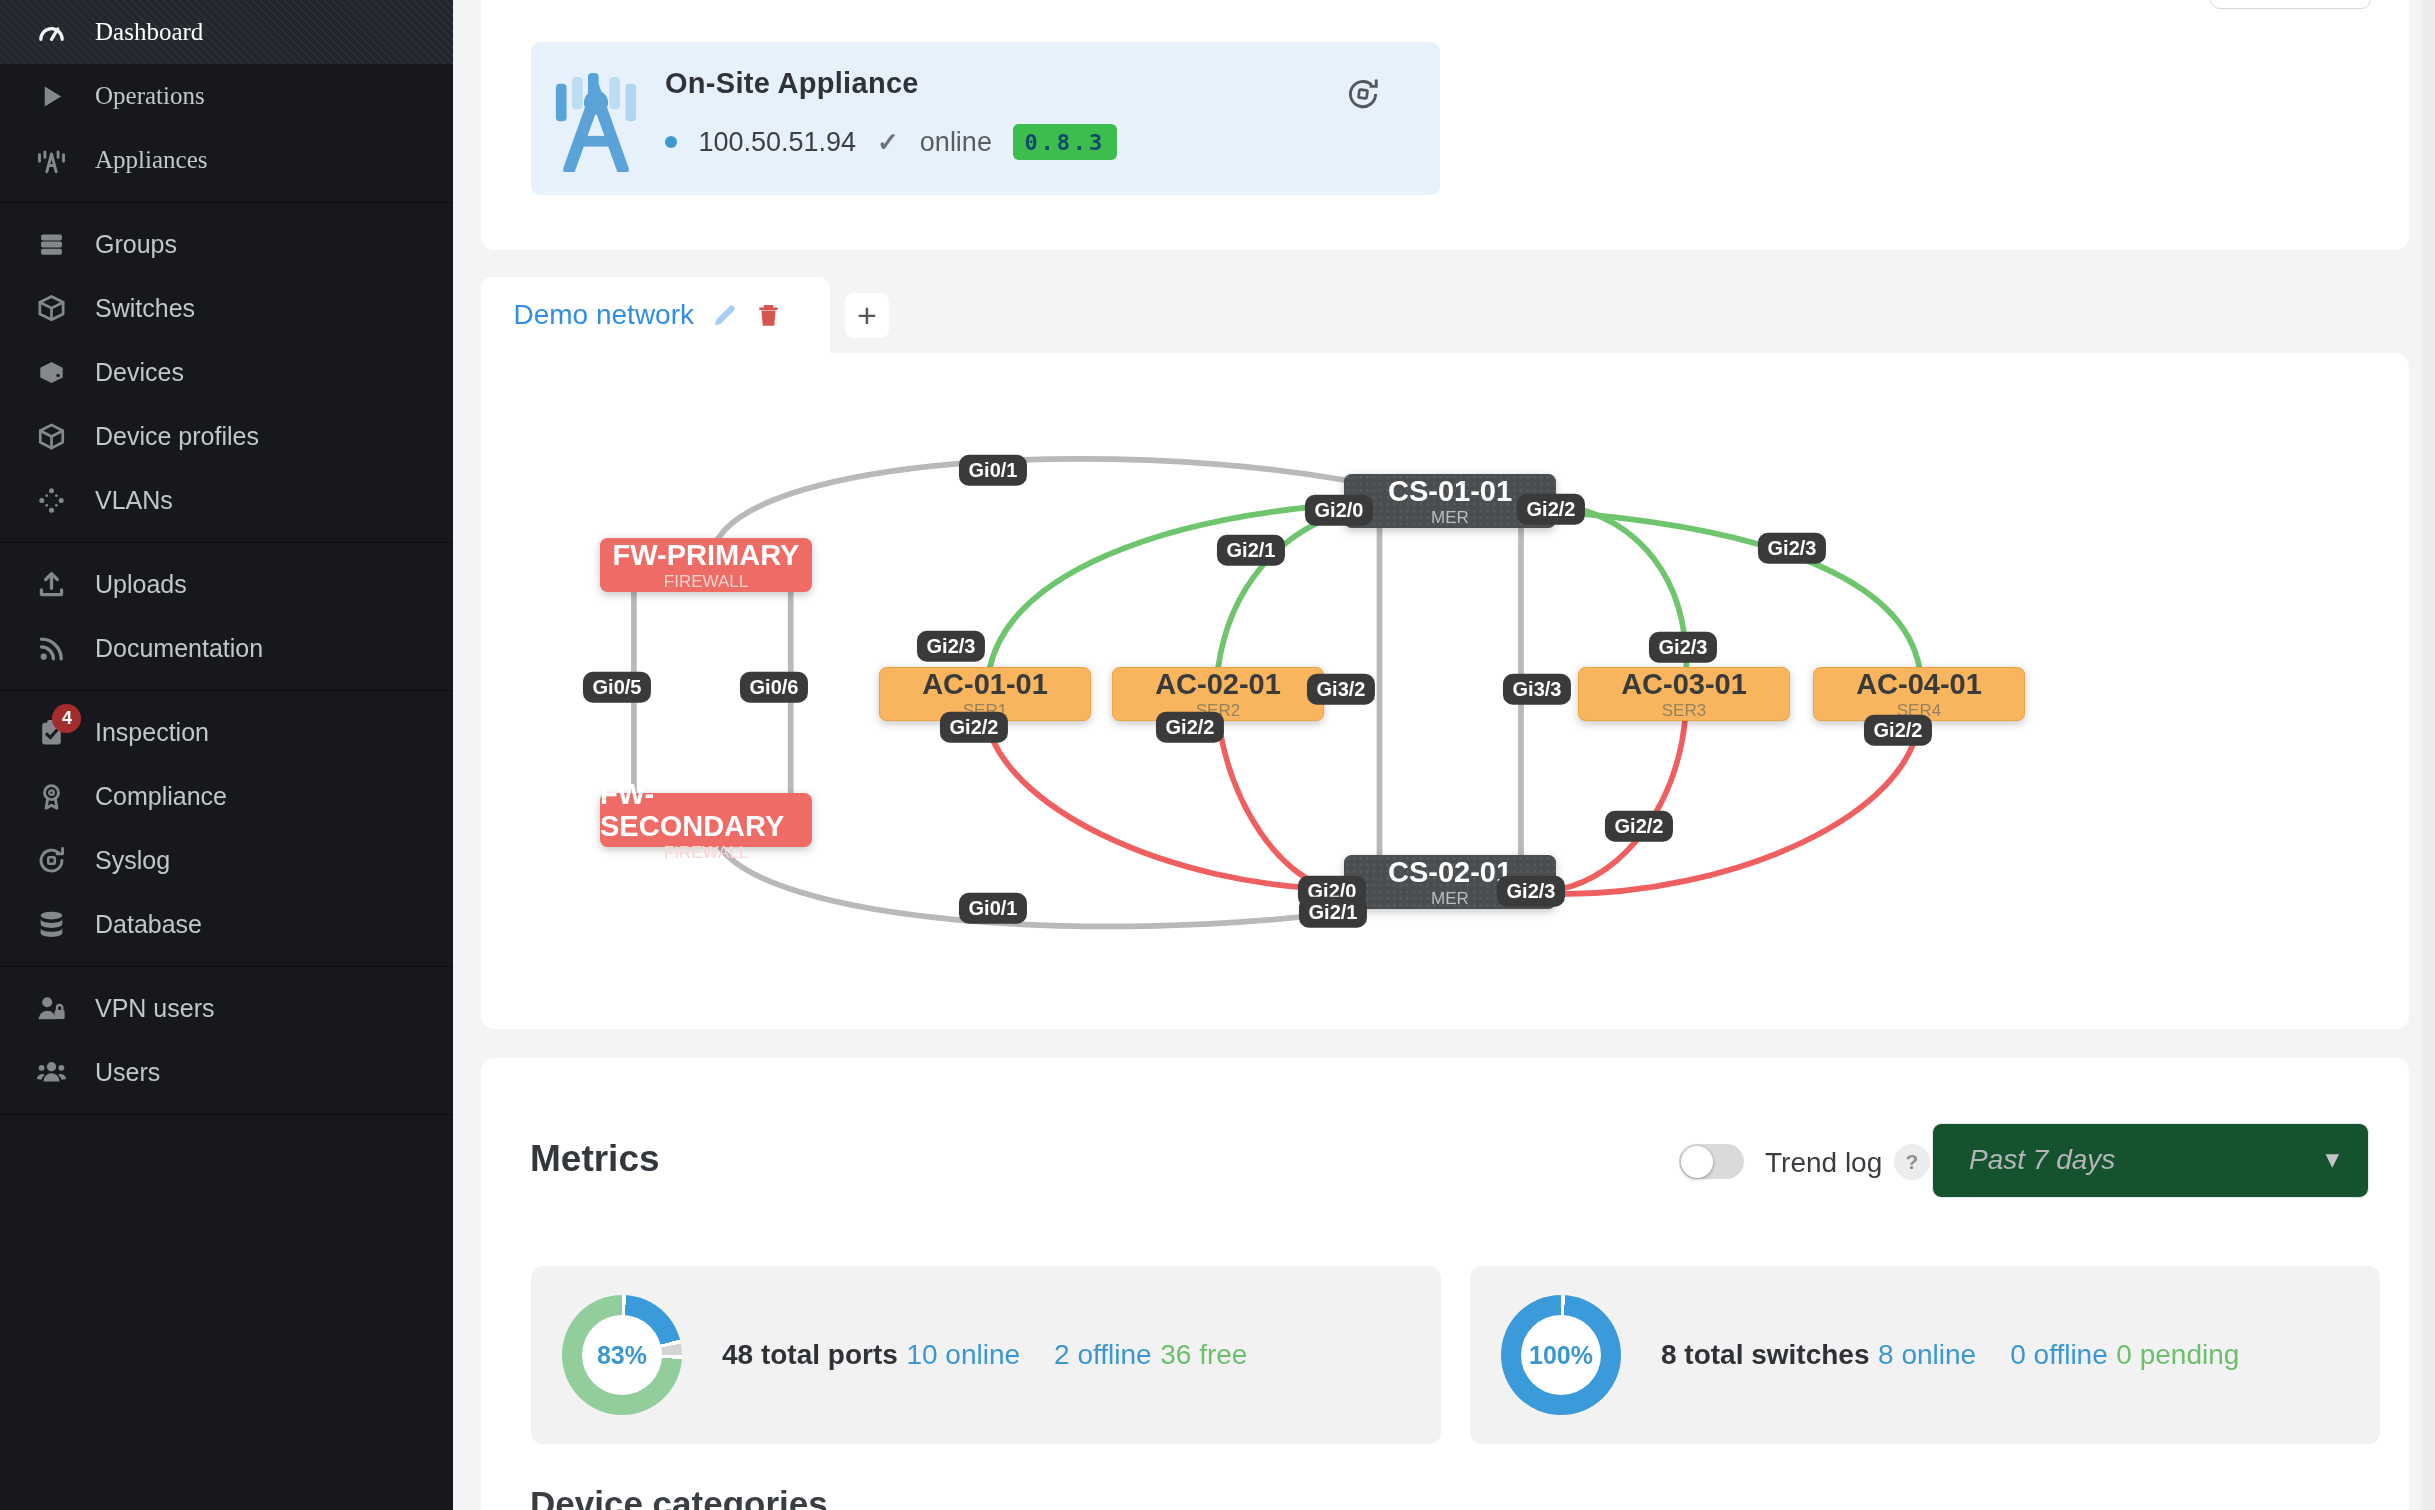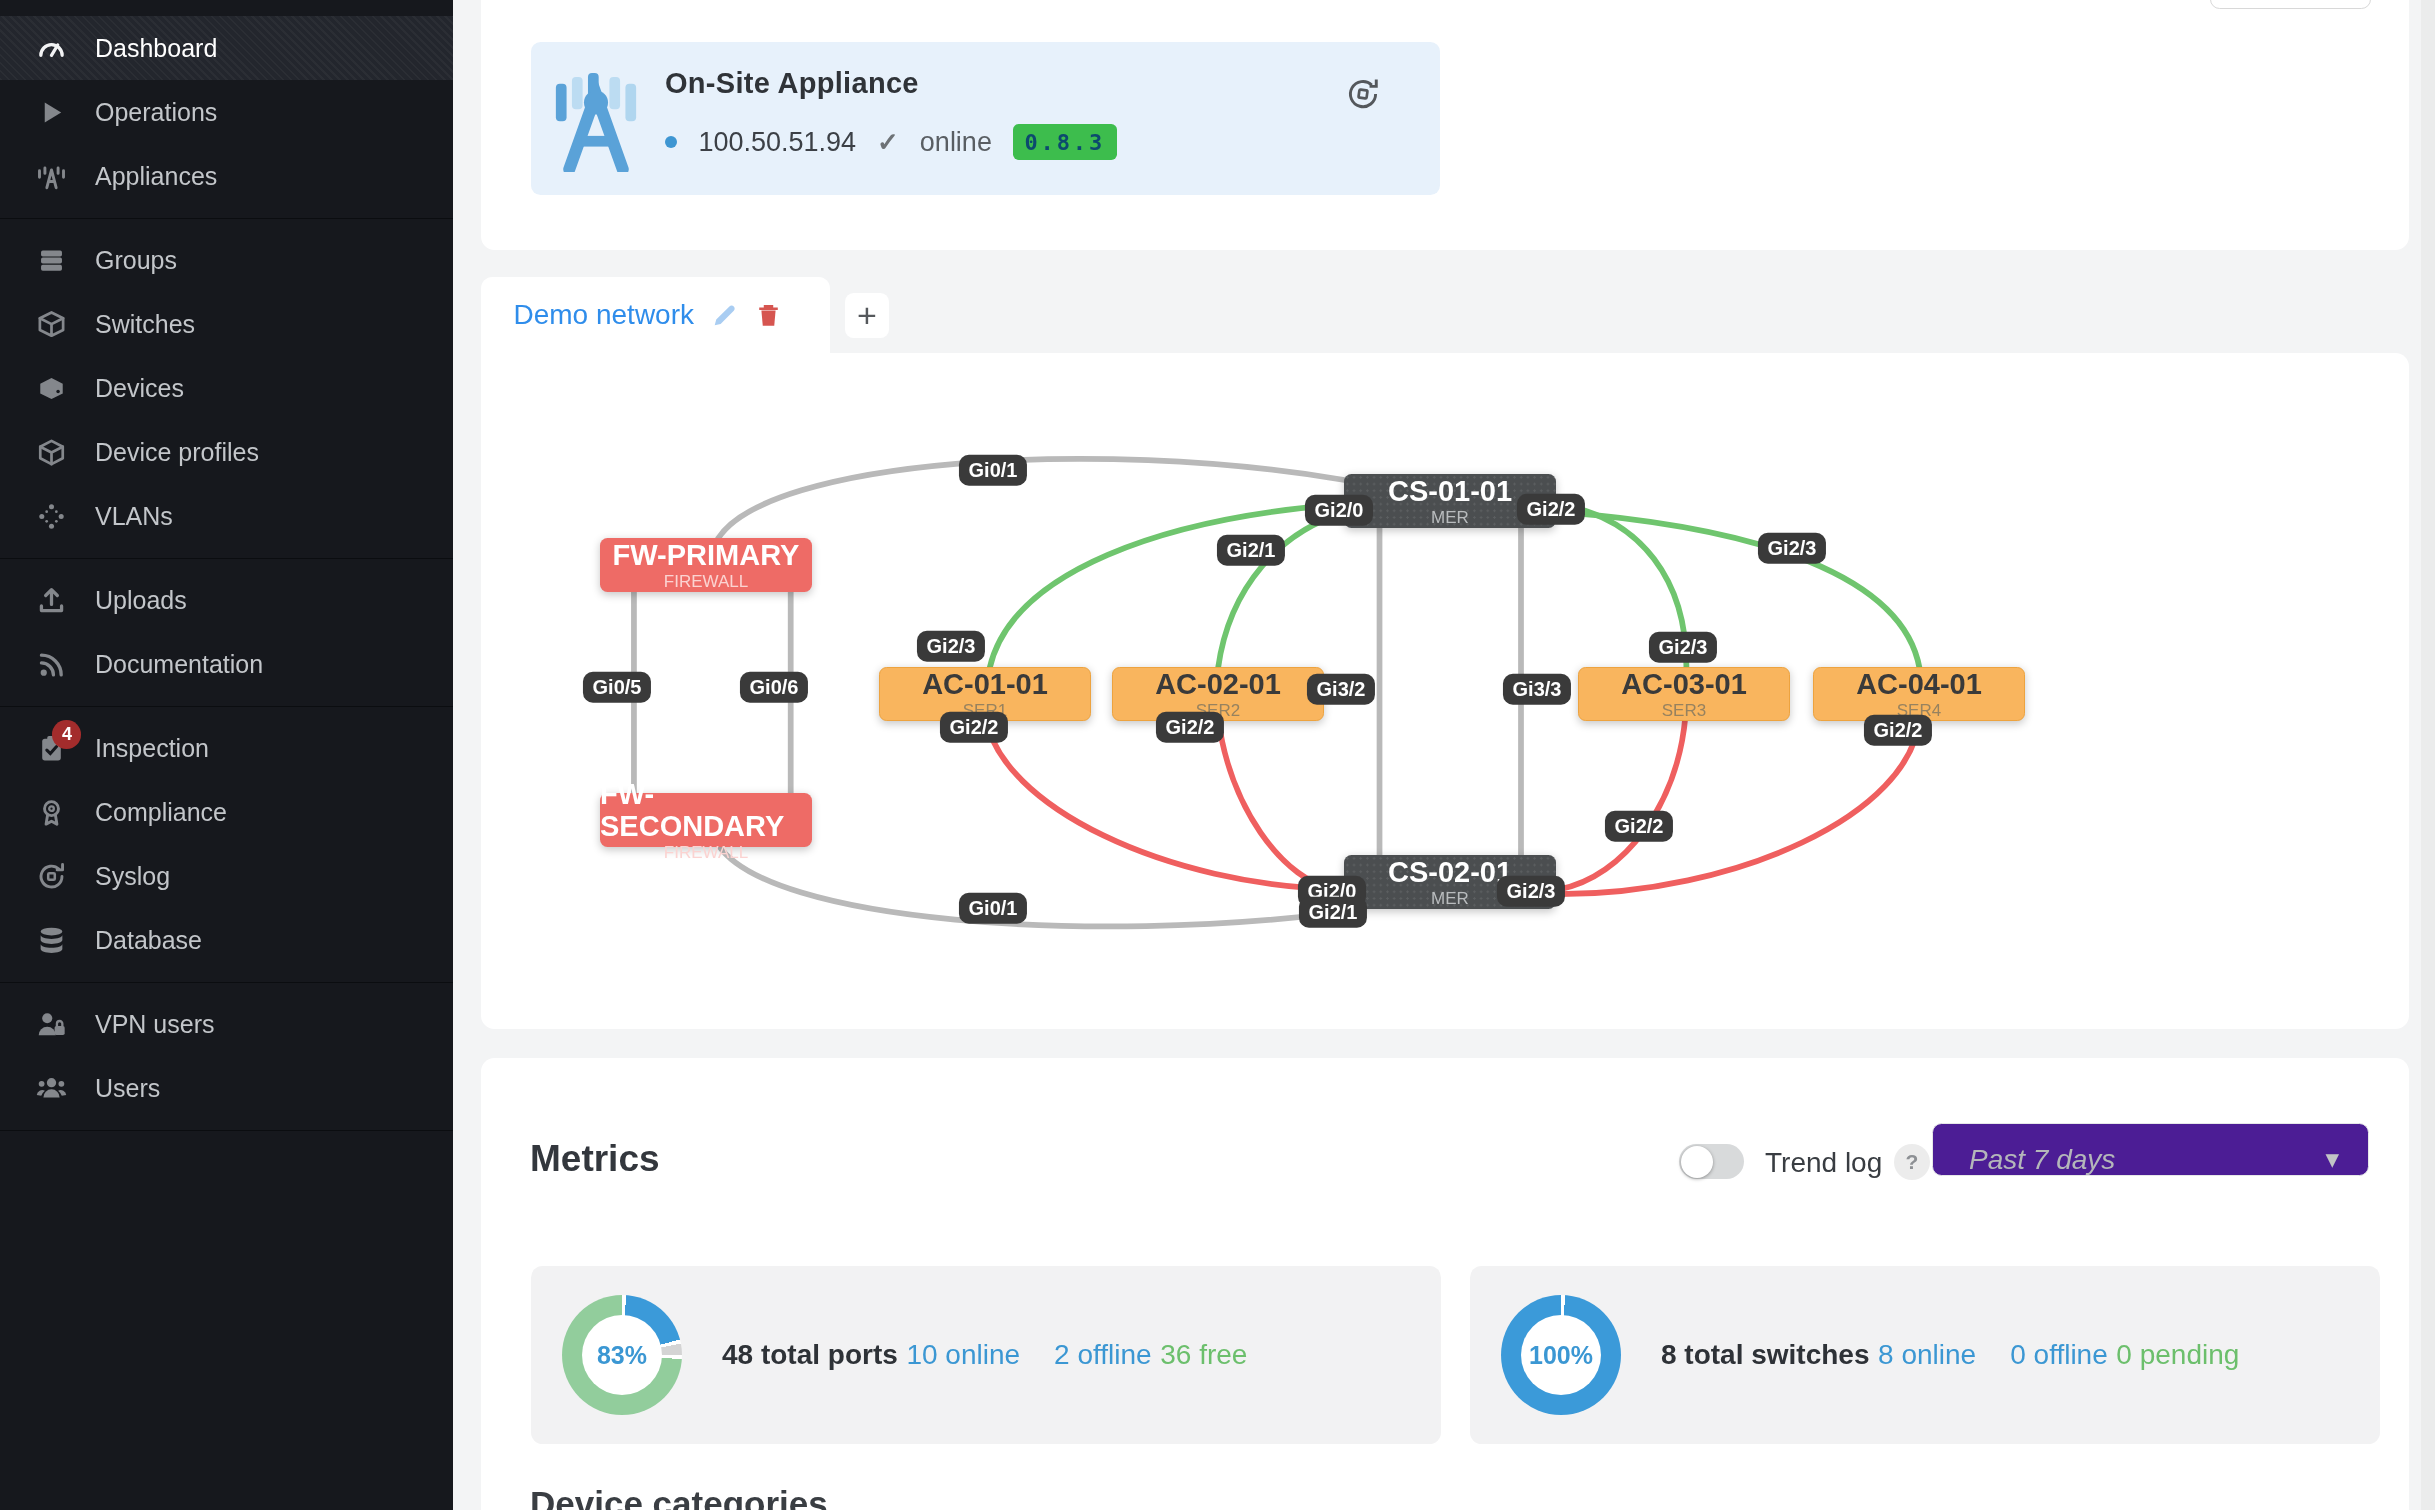--- a/index.html
+++ b/index.html
@@ -4,21 +4,21 @@
 <style>
   html,body{margin:0;padding:0;}
   body{
     width:2436px;height:1510px;position:relative;overflow:hidden;
     background:#f3f4f5;font-family:"Liberation Sans",sans-serif;
     -webkit-font-smoothing:antialiased;
   }
   
   .sidebar{position:absolute;left:0;top:0;width:453px;height:1510px;background:#16181d;z-index:5;}
   .side-section{border-bottom:1.9px solid #0b0d10;padding:9.6px 0;}
-  .side-section:first-child{padding-top:16px;}
+  .side-section:first-child{padding-top:0;font-family:Liberation Serif, serif;}
   .side-item{display:flex;align-items:center;height:64px;padding-left:34px;gap:27px;
     color:#c3c6ca;font-size:25px;cursor:pointer;position:relative;}
   .side-item .ic{width:34px;height:34px;flex:0 0 34px;color:#84878c;display:flex;align-items:center;justify-content:center;position:relative;}
   .side-item .ic svg{width:31px;height:31px;}
   .side-item.active{
     background:#23262d;
     background-image:repeating-linear-gradient(45deg,rgba(255,255,255,0.035) 0 1.9px,transparent 1.9px 5.7px);
     color:#ffffff;}
   .side-item.active .ic{color:#f2f3f4;}
   .badge-count{position:absolute;top:-11.5px;right:-13.4px;min-width:29px;height:29px;border-radius:14.3px;
@@ -64,22 +64,22 @@
     font-weight:bold;padding:3.8px 9.6px;border-radius:10px;white-space:nowrap;z-index:3;}
   
   #metrics-panel{left:481px;top:1058px;width:1928px;height:535px;}
   #metrics-heading{position:absolute;left:49px;top:80px;font-size:37px;font-weight:bold;color:#33373d;}
   #trend-toggle{position:absolute;left:1198px;top:86px;width:65px;height:35px;border-radius:18px;background:#d8dadb;cursor:pointer;}
   #trend-toggle .knob{position:absolute;left:1.9px;top:1.9px;width:32px;height:32px;border-radius:50%;background:#fff;
     box-shadow:0 1px 3.8px rgba(0,0,0,.35);}
   #trend-label{position:absolute;left:1284px;top:89px;font-size:28px;color:#393d42;}
   #trend-help{position:absolute;left:1413px;top:86px;width:36px;height:36px;border-radius:50%;background:#ececec;
     color:#8d9094;font-size:21px;font-weight:bold;display:flex;align-items:center;justify-content:center;cursor:pointer;}
-  #range-select{position:absolute;left:1451px;top:65px;width:437px;height:53px;border:1.9px solid #e6e7e8;
-    border-radius:9.6px;background:#4c1d95;box-sizing:border-box;cursor:pointer;}
+  #range-select{position:absolute;left:1451px;top:65px;width:437px;height:75px;border:1.9px solid #e6e7e8;
+    border-radius:9.6px;background:#14532d;box-sizing:border-box;cursor:pointer;}
   #range-value{position:absolute;left:36px;top:0;line-height:71px;font-size:28px;font-style:italic;color:#b4b7ba;}
   #range-caret{position:absolute;right:29px;top:0;line-height:71px;font-size:27px;color:#c2c4c6;}
   .metric-card{position:absolute;top:208px;width:910px;height:178px;background:#f2f2f3;border-radius:11.5px;
     display:flex;align-items:center;padding-left:31px;gap:40px;box-sizing:border-box;}
   #metric-card-0{left:50px;}
   #metric-card-1{left:989px;}
   .donut{width:120px;height:120px;border-radius:50%;position:relative;flex:0 0 120px;}
   .donut::after{content:"";position:absolute;left:20px;top:20px;right:20px;bottom:20px;border-radius:50%;background:#fff;}
   .donut .pct{position:absolute;left:0;top:0;width:100%;height:100%;display:flex;align-items:center;justify-content:center;
     font-size:25px;font-weight:bold;color:#3b97d3;z-index:1;}

